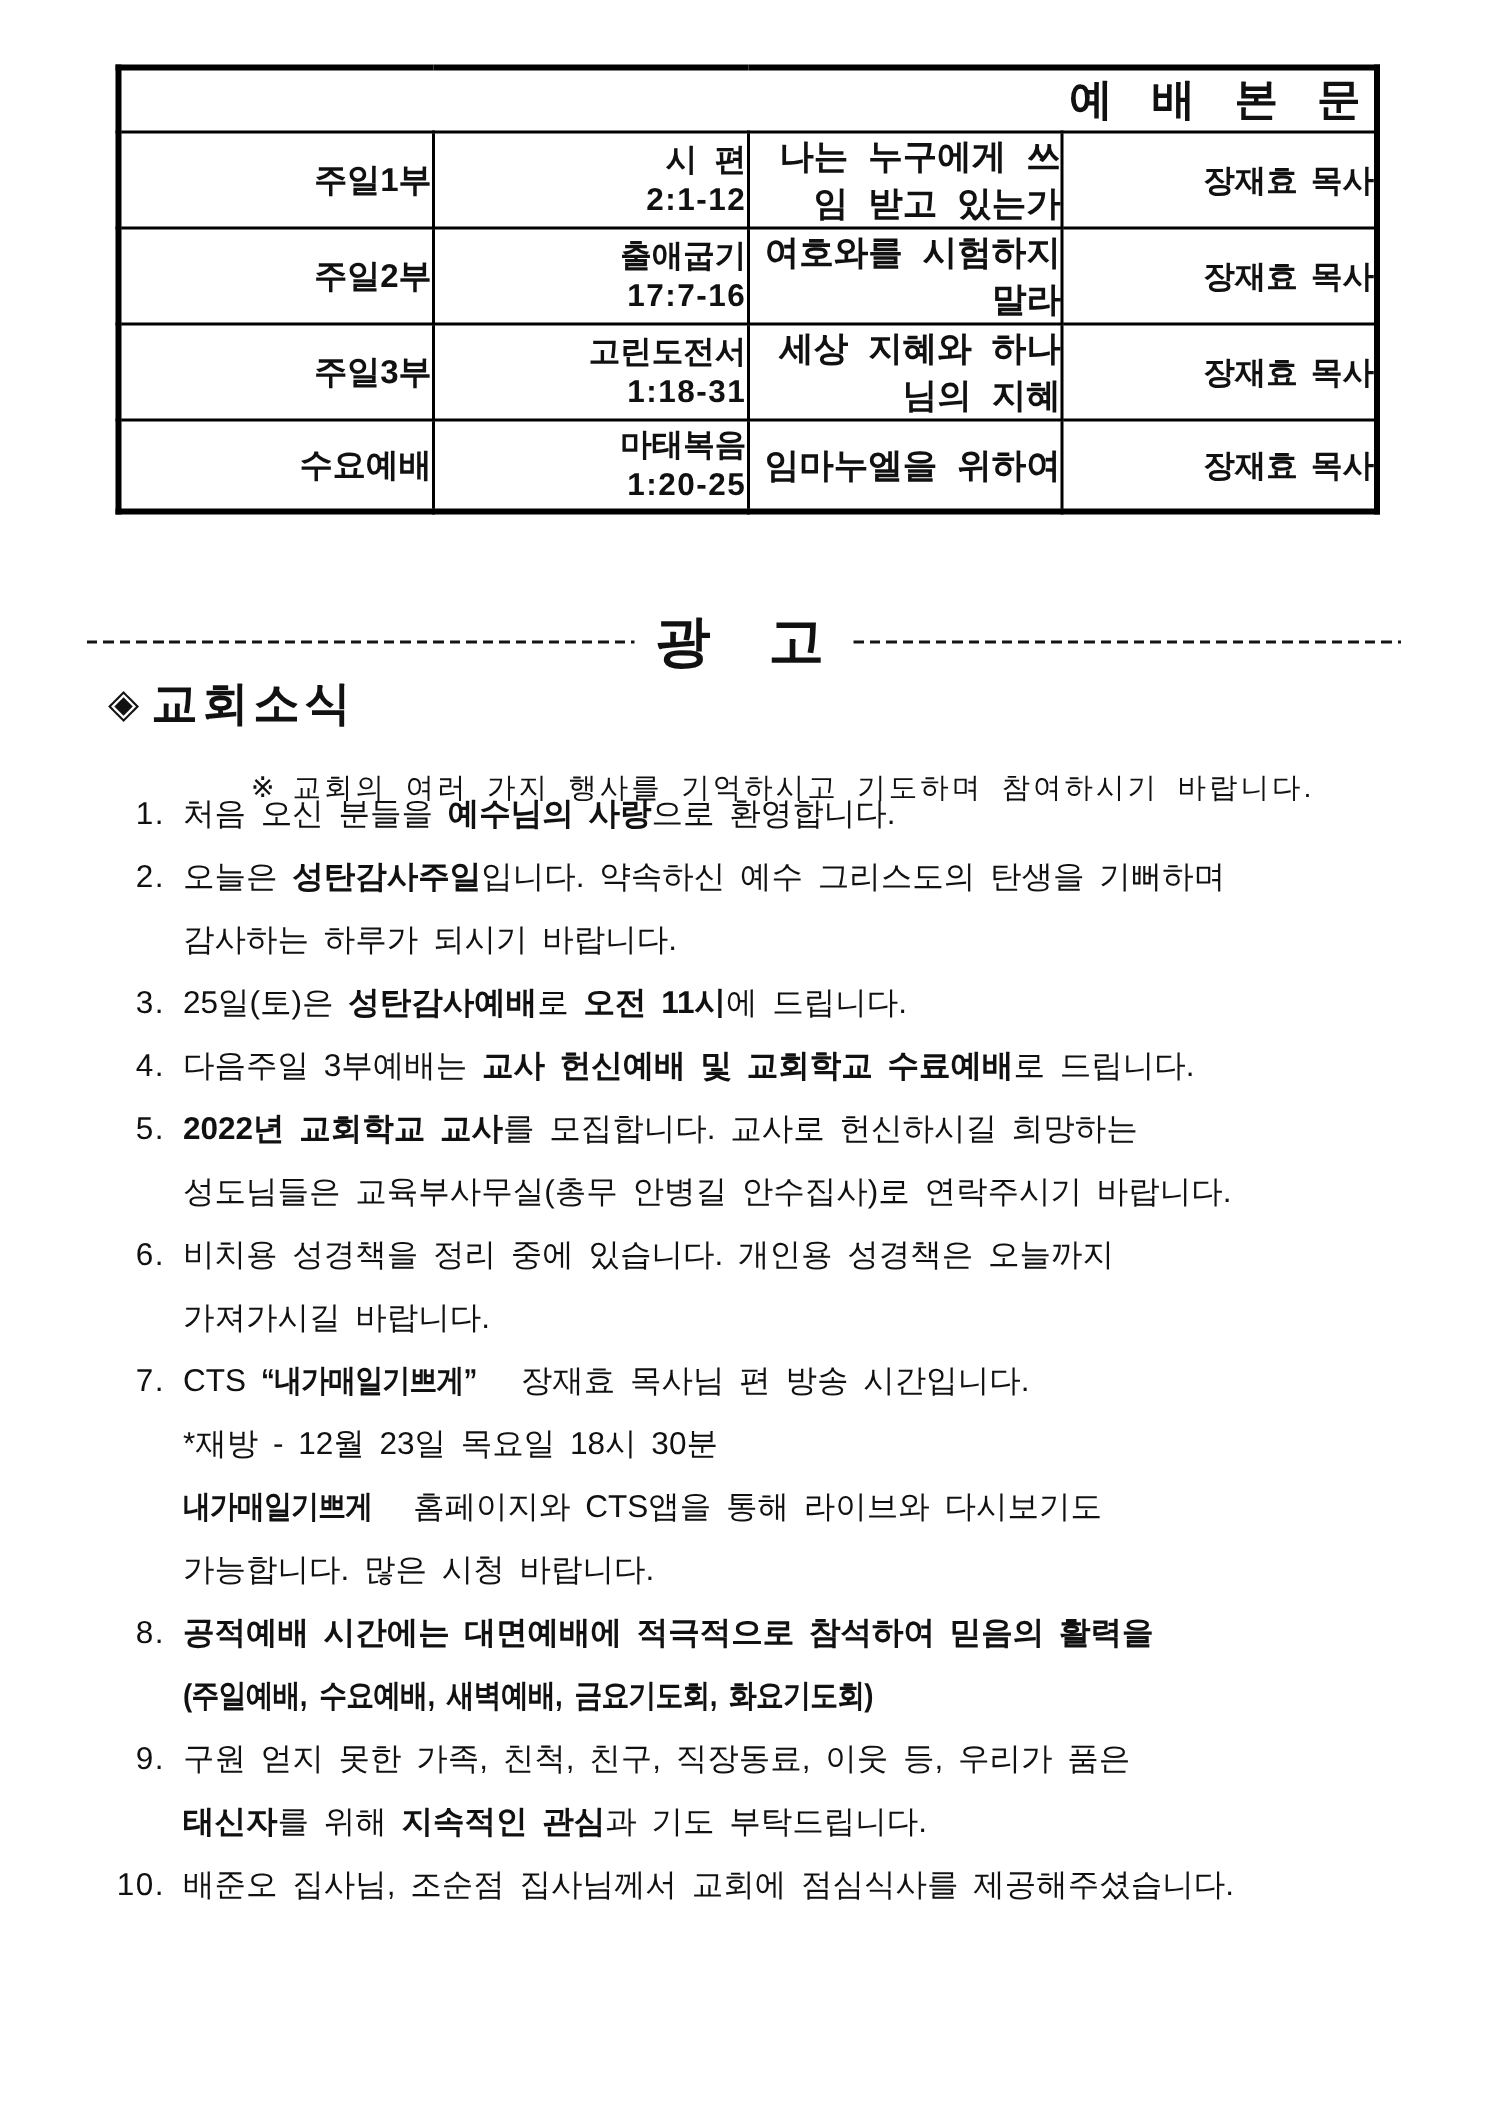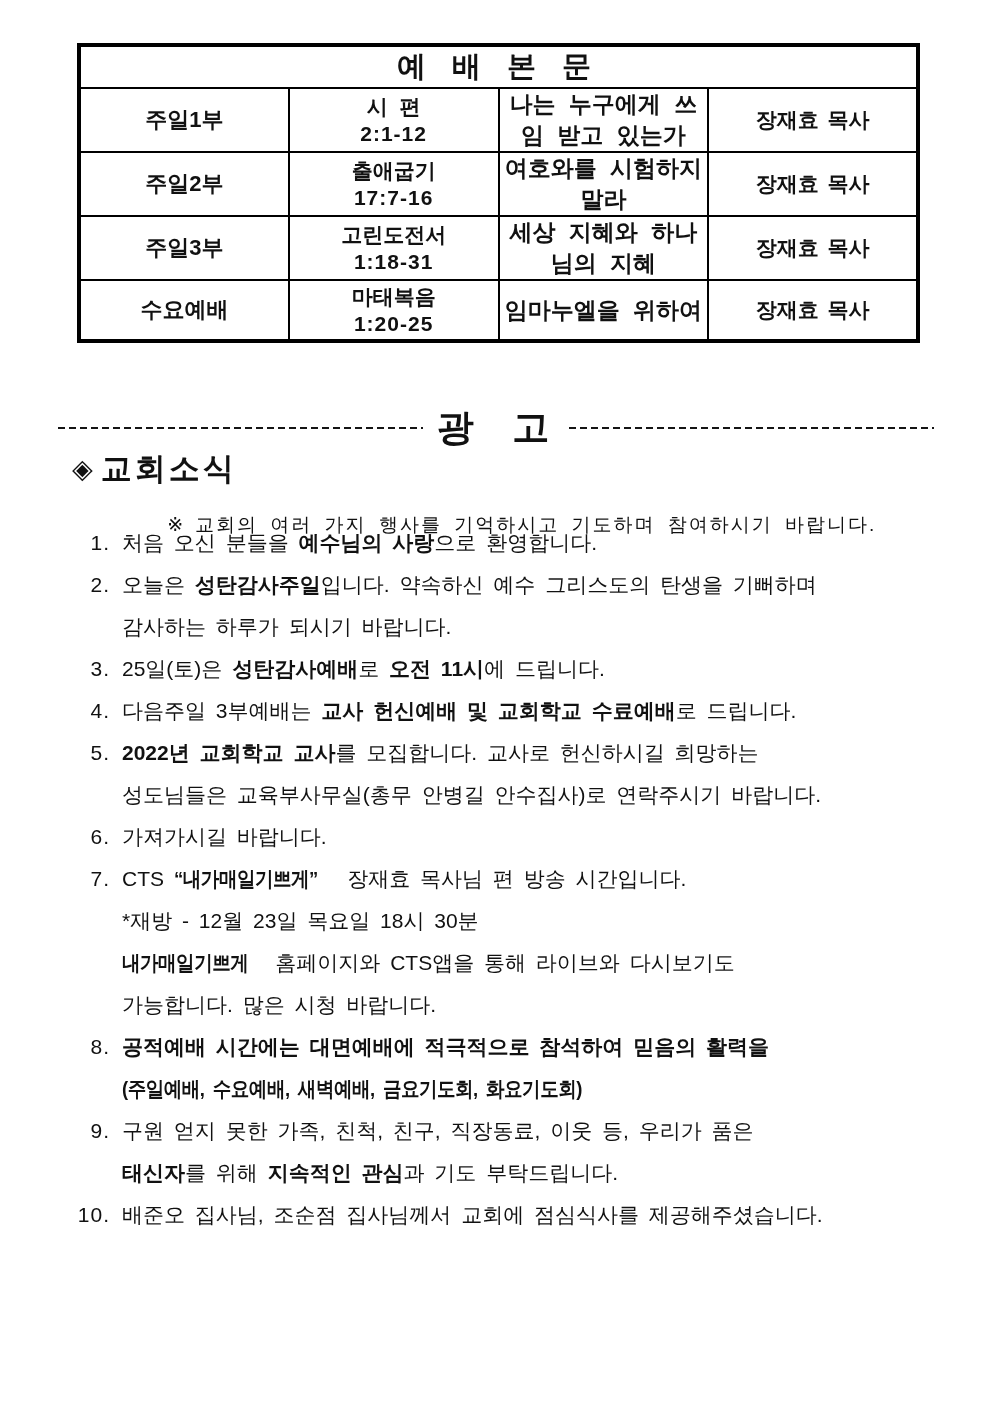--- a/index.html
+++ b/index.html
@@ -23,21 +23,21 @@
     border-collapse: collapse;
     table-layout: fixed;
     position: absolute;
     left: 77px;
     top: 43px;
     width: 843px;
     border: 4px solid #000;
   }
   table.worship td {
     border: 2px solid #000;
-    text-align: center;
+    text-align: right;
     vertical-align: middle;
     padding: 0;
     font-weight: 700;
     color: #111;
   }
   td.t-title {
     height: 38px;
     font-size: 29px;
     letter-spacing: 9px;
     border-bottom: 3px solid #000;
@@ -224,20 +224,21 @@
       <div class="item">
         <div class="num">5.</div>
         <div class="content">
           <div class="line"><span class="b">2022년 교회학교 교사</span><span>를 모집합니다. 교사로 헌신하시길 희망하는</span></div>
           <div class="line"><span>성도님들은 교육부사무실(총무 안병길 안수집사)로 연락주시기 바랍니다.</span></div>
         </div>
       </div>
       <div class="item">
         <div class="num">6.</div>
         <div class="content">
+          <div class="line"><span>비치용 성경책을 정리 중에 있습니다. 개인용 성경책은 오늘까지</span></div>
           <div class="line"><span>가져가시길 바랍니다.</span></div>
         </div>
       </div>
       <div class="item">
         <div class="num">7.</div>
         <div class="content">
           <div class="line"><span>CTS </span><span class="b narrow">“내가매일기쁘게”</span><span> 장재효 목사님 편 방송 시간입니다.</span></div>
           <div class="line"><span>*재방 - 12월 23일 목요일 18시 30분</span></div>
           <div class="line"><span class="b narrow">내가매일기쁘게</span><span> 홈페이지와 CTS앱을 통해 라이브와 다시보기도</span></div>
           <div class="line"><span>가능합니다. 많은 시청 바랍니다.</span></div>

